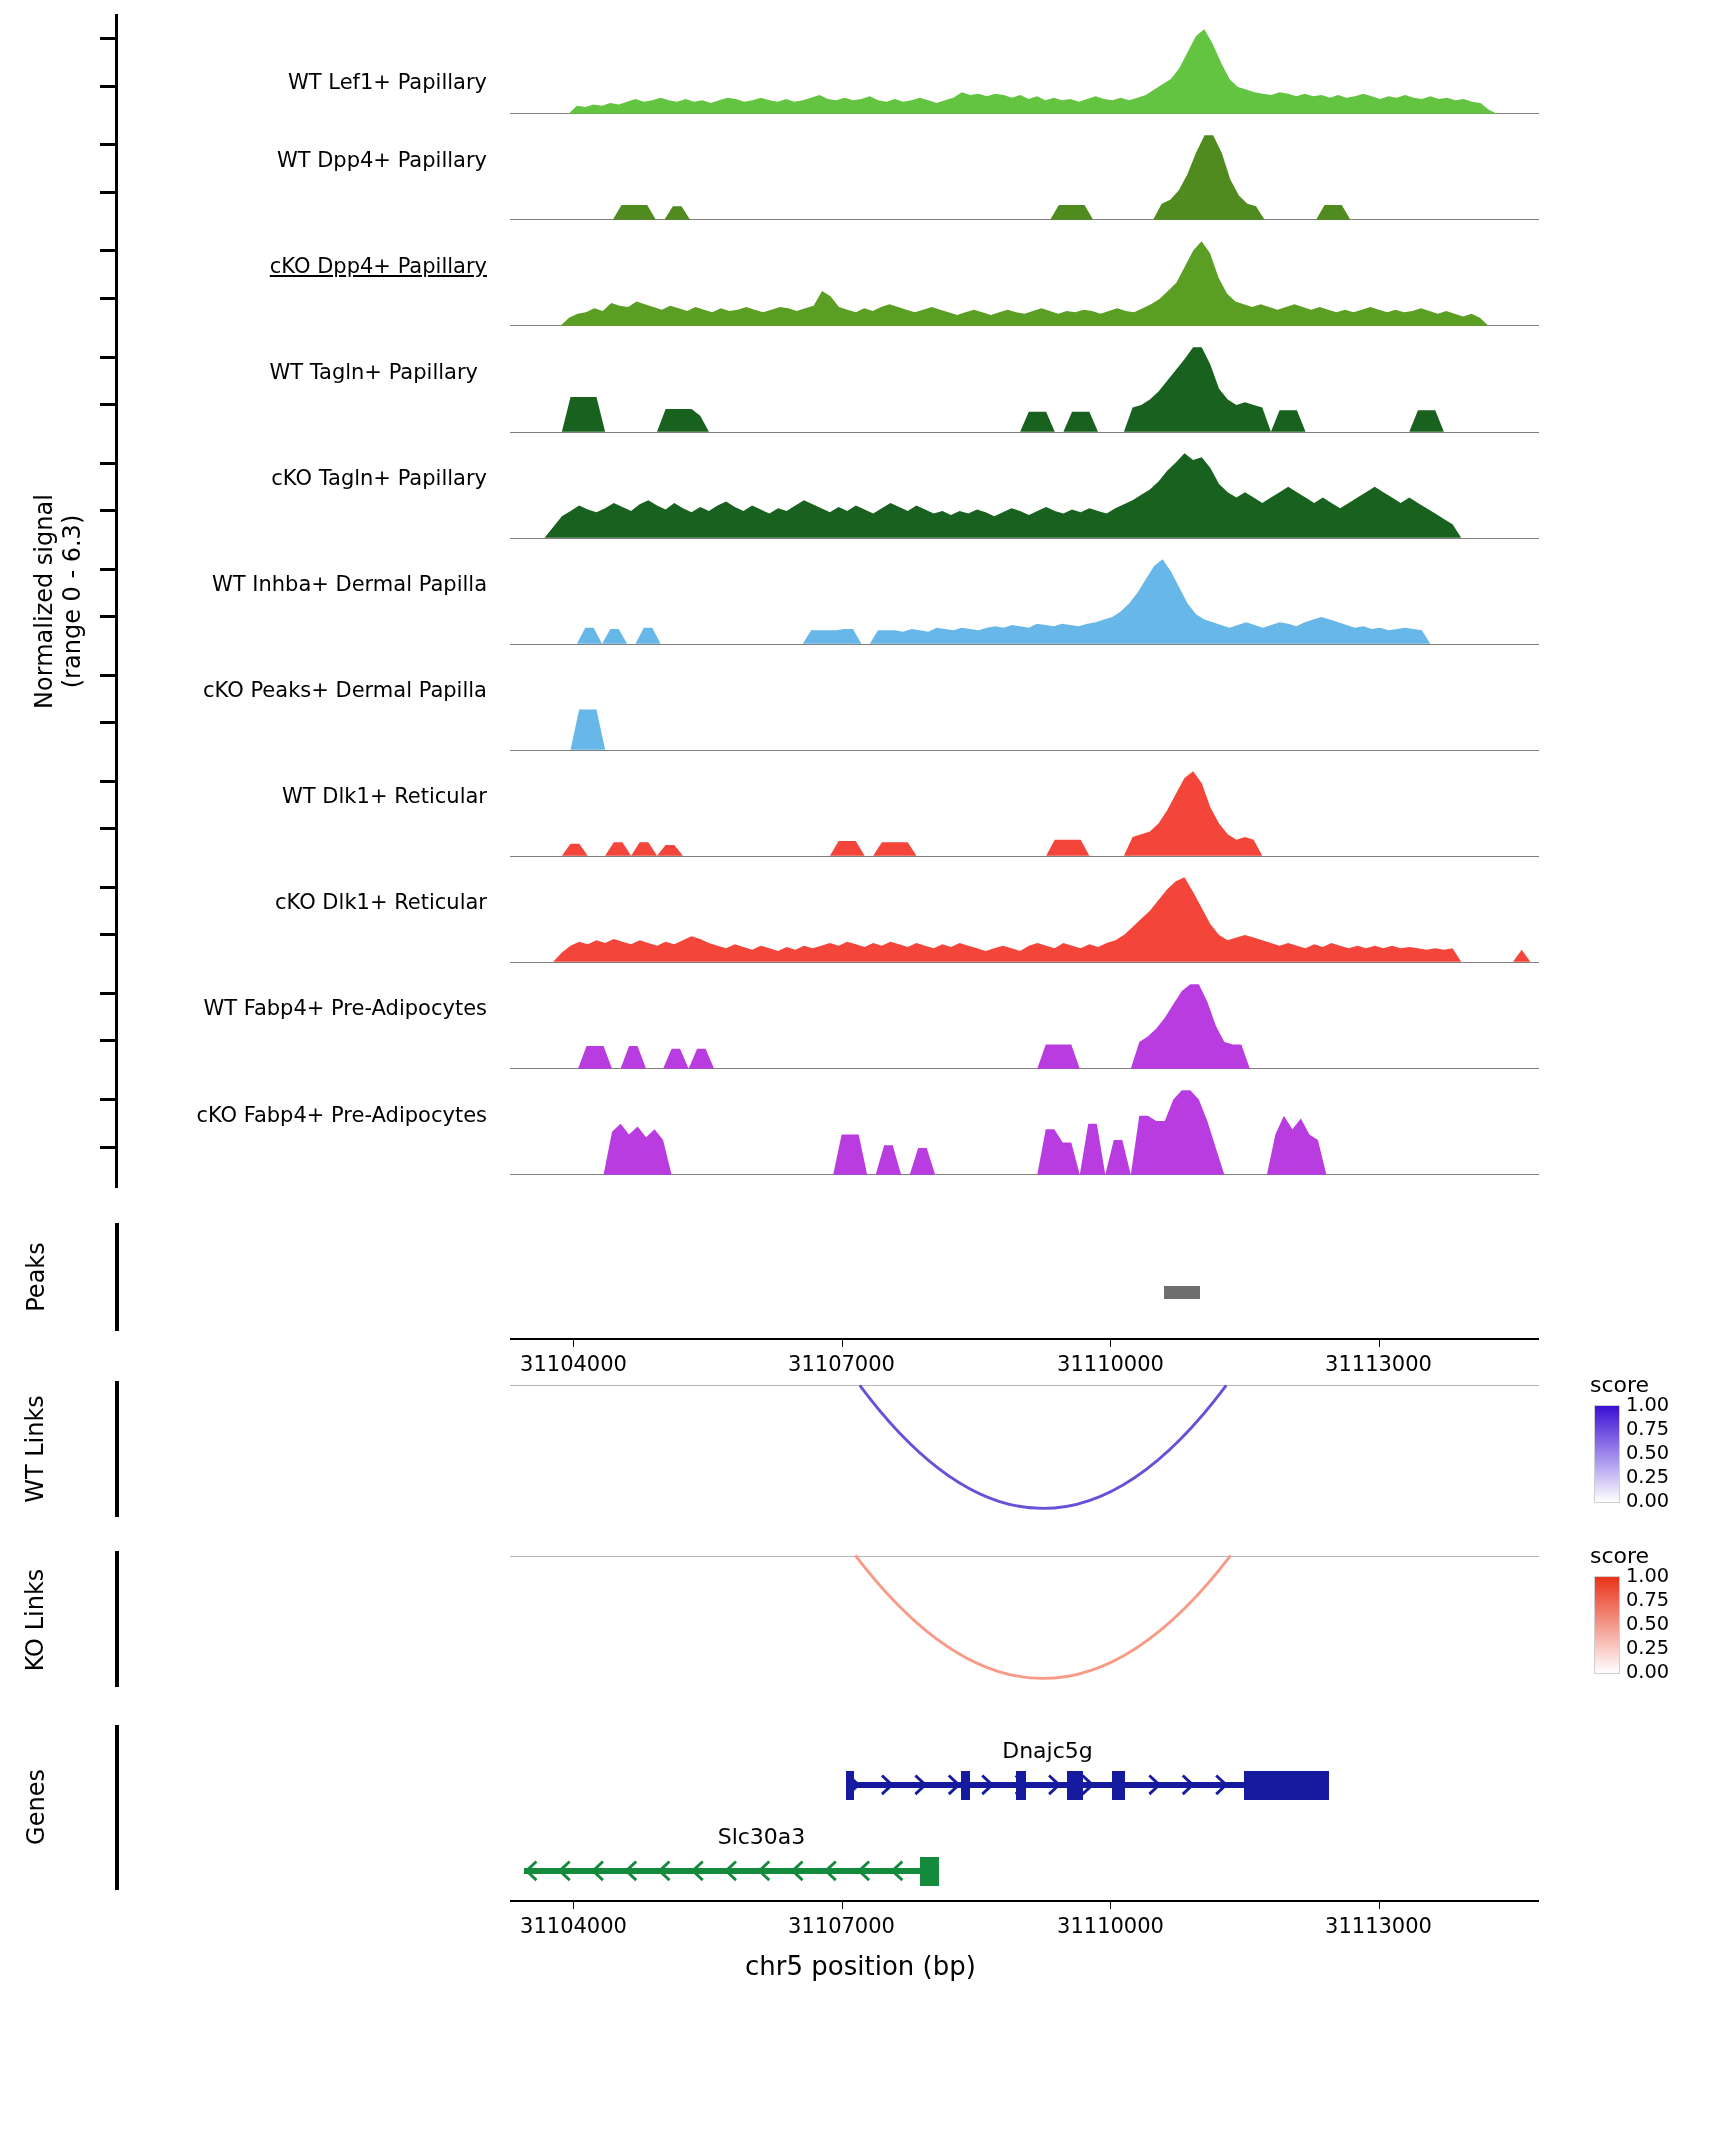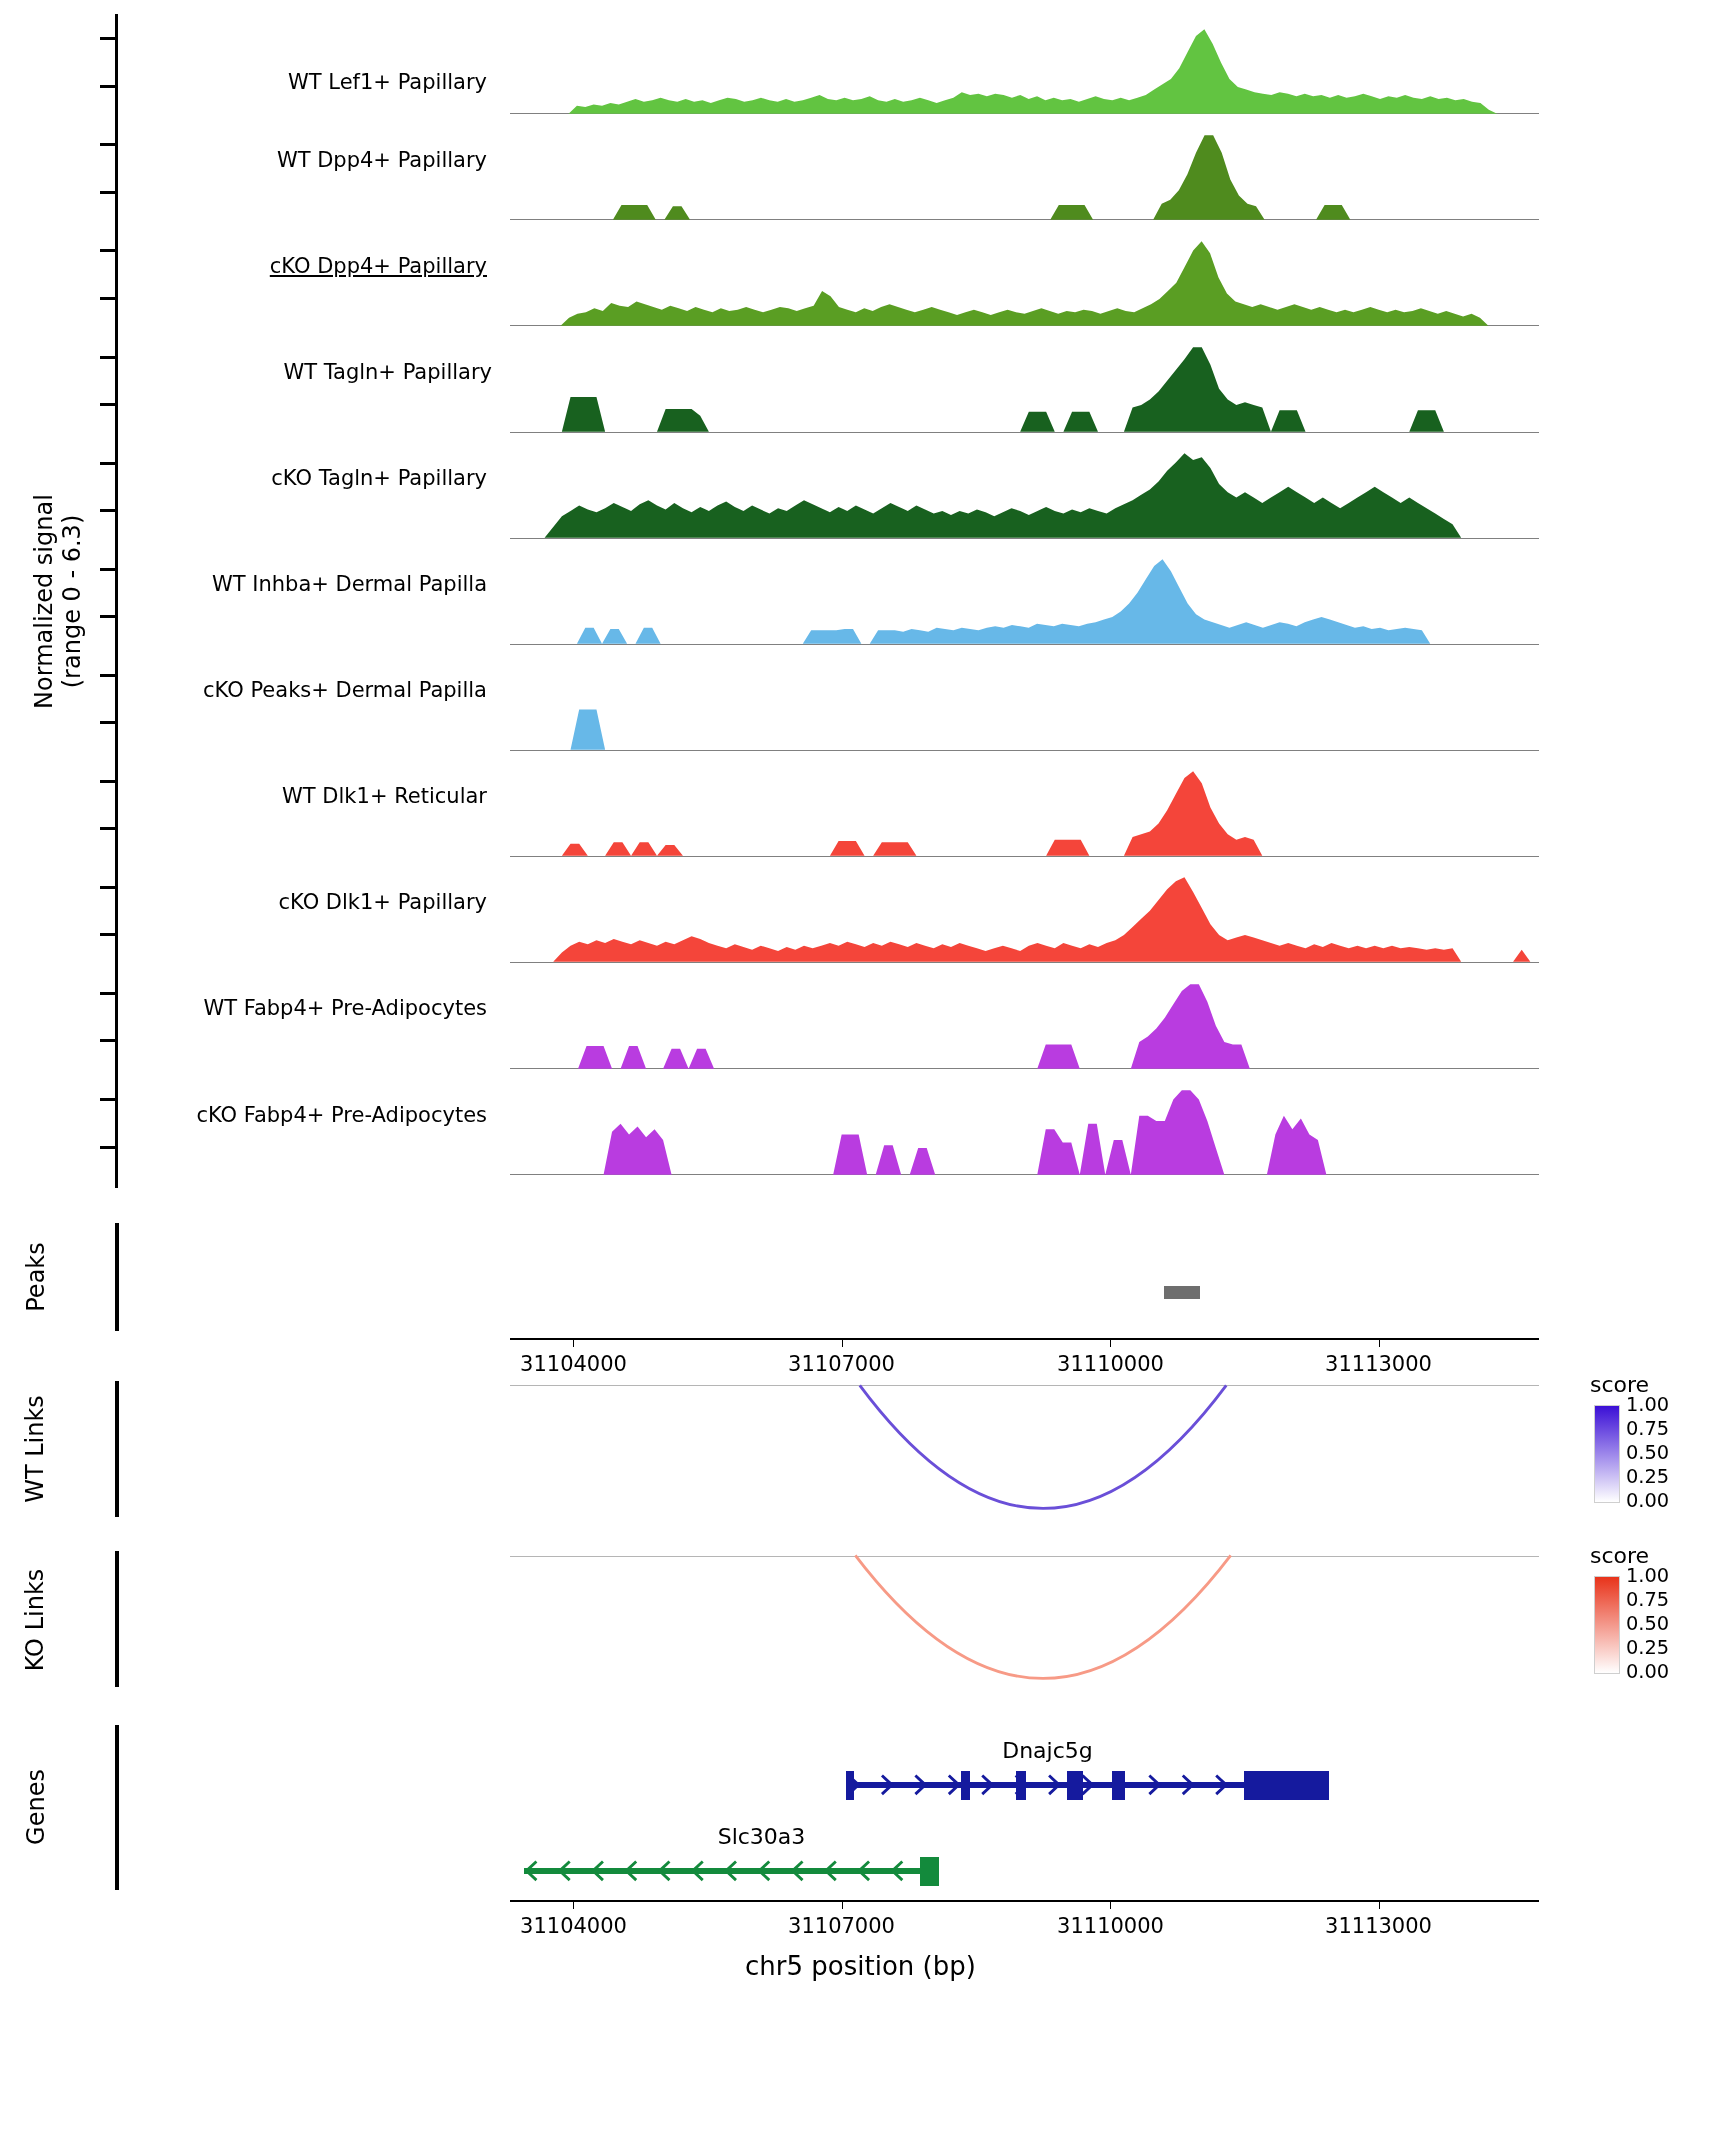--- a/index.html
+++ b/index.html
@@ -72,21 +72,21 @@
       <div class="track-name" style="left:129px;width:358px;top:148px;">WT Dpp4+ Papillary</div>
       <div class="baseline" style="left:510px;top:219px;width:1029px;"></div>
       <svg style="position:absolute;left:510px;top:135px;" width="1029" height="85" viewBox="0 0 1436 118">
       <path d="M 0 118 L 0.00 118.00 L 11.97 118.00 L 23.93 118.00 L 35.90 118.00 L 47.87 118.00 L 59.83 118.00 L 71.80 118.00 L 83.77 118.00 L 95.73 118.00 L 107.70 118.00 L 119.67 118.00 L 131.63 118.00 L 143.60 118.00 L 155.57 97.40 L 167.53 97.40 L 179.50 97.40 L 191.47 97.40 L 203.43 118.00 L 215.40 118.00 L 227.37 99.27 L 239.33 99.27 L 251.30 118.00 L 263.27 118.00 L 275.23 118.00 L 287.20 118.00 L 299.17 118.00 L 311.13 118.00 L 323.10 118.00 L 335.07 118.00 L 347.03 118.00 L 359.00 118.00 L 370.97 118.00 L 382.93 118.00 L 394.90 118.00 L 406.87 118.00 L 418.83 118.00 L 430.80 118.00 L 442.77 118.00 L 454.73 118.00 L 466.70 118.00 L 478.67 118.00 L 490.63 118.00 L 502.60 118.00 L 514.57 118.00 L 526.53 118.00 L 538.50 118.00 L 550.47 118.00 L 562.43 118.00 L 574.40 118.00 L 586.37 118.00 L 598.33 118.00 L 610.30 118.00 L 622.27 118.00 L 634.23 118.00 L 646.20 118.00 L 658.17 118.00 L 670.13 118.00 L 682.10 118.00 L 694.07 118.00 L 706.03 118.00 L 718.00 118.00 L 729.97 118.00 L 741.93 118.00 L 753.90 118.00 L 765.87 97.40 L 777.83 97.40 L 789.80 97.40 L 801.77 97.40 L 813.73 118.00 L 825.70 118.00 L 837.67 118.00 L 849.63 118.00 L 861.60 118.00 L 873.57 118.00 L 885.53 118.00 L 897.50 118.00 L 909.47 95.52 L 921.43 89.90 L 933.40 76.79 L 945.37 54.32 L 957.33 24.35 L 969.30 0.00 L 981.27 0.00 L 993.23 24.35 L 1005.20 61.81 L 1017.17 84.29 L 1029.13 95.52 L 1041.10 99.27 L 1053.07 118.00 L 1065.03 118.00 L 1077.00 118.00 L 1088.97 118.00 L 1100.93 118.00 L 1112.90 118.00 L 1124.87 118.00 L 1136.83 97.40 L 1148.80 97.40 L 1160.77 97.40 L 1172.73 118.00 L 1184.70 118.00 L 1196.67 118.00 L 1208.63 118.00 L 1220.60 118.00 L 1232.57 118.00 L 1244.53 118.00 L 1256.50 118.00 L 1268.47 118.00 L 1280.43 118.00 L 1292.40 118.00 L 1304.37 118.00 L 1316.33 118.00 L 1328.30 118.00 L 1340.27 118.00 L 1352.23 118.00 L 1364.20 118.00 L 1376.17 118.00 L 1388.13 118.00 L 1400.10 118.00 L 1412.07 118.00 L 1424.03 118.00 L 1436.00 118.00 L 1436 118 Z" fill="#4f8b1e"></path>
     </svg>
       <div class="track-name" style="left:129px;width:358px;top:254px;text-decoration:underline;">cKO Dpp4+ Papillary</div>
       <div class="baseline" style="left:510px;top:325px;width:1029px;"></div>
       <svg style="position:absolute;left:510px;top:241px;" width="1029" height="85" viewBox="0 0 1436 118">
       <path d="M 0 118 L 0.00 118.00 L 11.77 118.00 L 23.54 118.00 L 35.31 118.00 L 47.08 118.00 L 58.85 118.00 L 70.62 118.00 L 82.39 106.76 L 94.16 101.14 L 105.93 99.27 L 117.70 93.65 L 129.48 97.40 L 141.25 86.16 L 153.02 89.90 L 164.79 91.78 L 176.56 84.29 L 188.33 88.03 L 200.10 91.78 L 211.87 95.52 L 223.64 89.90 L 235.41 93.65 L 247.18 97.40 L 258.95 91.78 L 270.72 95.52 L 282.49 99.27 L 294.26 93.65 L 306.03 97.40 L 317.80 95.52 L 329.57 91.78 L 341.34 95.52 L 353.11 99.27 L 364.89 95.52 L 376.66 91.78 L 388.43 93.65 L 400.20 97.40 L 411.97 93.65 L 423.74 89.90 L 435.51 69.30 L 447.28 76.79 L 459.05 91.78 L 470.82 95.52 L 482.59 99.27 L 494.36 93.65 L 506.13 97.40 L 517.90 91.78 L 529.67 88.03 L 541.44 91.78 L 553.21 95.52 L 564.98 99.27 L 576.75 95.52 L 588.52 91.78 L 600.30 95.52 L 612.07 99.27 L 623.84 103.02 L 635.61 99.27 L 647.38 95.52 L 659.15 99.27 L 670.92 103.02 L 682.69 99.27 L 694.46 95.52 L 706.23 99.27 L 718.00 101.14 L 729.77 97.40 L 741.54 93.65 L 753.31 97.40 L 765.08 101.14 L 776.85 97.40 L 788.62 99.27 L 800.39 95.52 L 812.16 97.40 L 823.93 101.14 L 835.70 97.40 L 847.48 93.65 L 859.25 97.40 L 871.02 99.27 L 882.79 93.65 L 894.56 88.03 L 906.33 80.54 L 918.10 69.30 L 929.87 58.06 L 941.64 35.59 L 953.41 13.11 L 965.18 0.00 L 976.95 16.86 L 988.72 50.57 L 1000.49 73.05 L 1012.26 84.29 L 1024.03 88.03 L 1035.80 91.78 L 1047.57 88.03 L 1059.34 91.78 L 1071.11 95.52 L 1082.89 91.78 L 1094.66 88.03 L 1106.43 91.78 L 1118.20 95.52 L 1129.97 91.78 L 1141.74 95.52 L 1153.51 99.27 L 1165.28 95.52 L 1177.05 99.27 L 1188.82 95.52 L 1200.59 91.78 L 1212.36 95.52 L 1224.13 99.27 L 1235.90 95.52 L 1247.67 99.27 L 1259.44 97.40 L 1271.21 93.65 L 1282.98 97.40 L 1294.75 101.14 L 1306.52 97.40 L 1318.30 101.14 L 1330.07 104.89 L 1341.84 101.14 L 1353.61 106.76 L 1365.38 118.00 L 1377.15 118.00 L 1388.92 118.00 L 1400.69 118.00 L 1412.46 118.00 L 1424.23 118.00 L 1436.00 118.00 L 1436 118 Z" fill="#5a9e23"></path>
     </svg>
-      <div class="track-name" style="left:134px;width:358px;top:360px;">WT Tagln+ Papillary</div>
+      <div class="track-name" style="left:120px;width:358px;top:360px;">WT Tagln+ Papillary</div>
       <div class="baseline" style="left:510px;top:432px;width:1029px;"></div>
       <svg style="position:absolute;left:510px;top:347px;" width="1029" height="85" viewBox="0 0 1436 118">
       <path d="M 0 118 L 0.00 118.00 L 12.07 118.00 L 24.13 118.00 L 36.20 118.00 L 48.27 118.00 L 60.34 118.00 L 72.40 118.00 L 84.47 69.30 L 96.54 69.30 L 108.61 69.30 L 120.67 69.30 L 132.74 118.00 L 144.81 118.00 L 156.87 118.00 L 168.94 118.00 L 181.01 118.00 L 193.08 118.00 L 205.14 118.00 L 217.21 86.16 L 229.28 86.16 L 241.34 86.16 L 253.41 86.16 L 265.48 95.52 L 277.55 118.00 L 289.61 118.00 L 301.68 118.00 L 313.75 118.00 L 325.82 118.00 L 337.88 118.00 L 349.95 118.00 L 362.02 118.00 L 374.08 118.00 L 386.15 118.00 L 398.22 118.00 L 410.29 118.00 L 422.35 118.00 L 434.42 118.00 L 446.49 118.00 L 458.55 118.00 L 470.62 118.00 L 482.69 118.00 L 494.76 118.00 L 506.82 118.00 L 518.89 118.00 L 530.96 118.00 L 543.03 118.00 L 555.09 118.00 L 567.16 118.00 L 579.23 118.00 L 591.29 118.00 L 603.36 118.00 L 615.43 118.00 L 627.50 118.00 L 639.56 118.00 L 651.63 118.00 L 663.70 118.00 L 675.76 118.00 L 687.83 118.00 L 699.90 118.00 L 711.97 118.00 L 724.03 89.90 L 736.10 89.90 L 748.17 89.90 L 760.24 118.00 L 772.30 118.00 L 784.37 89.90 L 796.44 89.90 L 808.50 89.90 L 820.57 118.00 L 832.64 118.00 L 844.71 118.00 L 856.77 118.00 L 868.84 84.29 L 880.91 80.54 L 892.97 73.05 L 905.04 61.81 L 917.11 46.83 L 929.18 31.84 L 941.24 16.86 L 953.31 0.00 L 965.38 0.00 L 977.45 24.35 L 989.51 58.06 L 1001.58 73.05 L 1013.65 80.54 L 1025.71 76.79 L 1037.78 80.54 L 1049.85 84.29 L 1061.92 118.00 L 1073.98 88.03 L 1086.05 88.03 L 1098.12 88.03 L 1110.18 118.00 L 1122.25 118.00 L 1134.32 118.00 L 1146.39 118.00 L 1158.45 118.00 L 1170.52 118.00 L 1182.59 118.00 L 1194.66 118.00 L 1206.72 118.00 L 1218.79 118.00 L 1230.86 118.00 L 1242.92 118.00 L 1254.99 118.00 L 1267.06 88.03 L 1279.13 88.03 L 1291.19 88.03 L 1303.26 118.00 L 1315.33 118.00 L 1327.39 118.00 L 1339.46 118.00 L 1351.53 118.00 L 1363.60 118.00 L 1375.66 118.00 L 1387.73 118.00 L 1399.80 118.00 L 1411.87 118.00 L 1423.93 118.00 L 1436.00 118.00 L 1436 118 Z" fill="#18611f"></path>
     </svg>
       <div class="track-name" style="left:129px;width:358px;top:466px;">cKO Tagln+ Papillary</div>
       <div class="baseline" style="left:510px;top:538px;width:1029px;"></div>
       <svg style="position:absolute;left:510px;top:453px;" width="1029" height="85" viewBox="0 0 1436 118">
       <path d="M 0 118 L 0.00 118.00 L 12.07 118.00 L 24.13 118.00 L 36.20 118.00 L 48.27 118.00 L 60.34 103.02 L 72.40 88.03 L 84.47 80.54 L 96.54 73.05 L 108.61 78.67 L 120.67 82.41 L 132.74 76.79 L 144.81 69.30 L 156.87 74.92 L 168.94 80.54 L 181.01 71.17 L 193.08 65.56 L 205.14 73.05 L 217.21 78.67 L 229.28 69.30 L 241.34 76.79 L 253.41 82.41 L 265.48 74.92 L 277.55 80.54 L 289.61 73.05 L 301.68 67.43 L 313.75 74.92 L 325.82 80.54 L 337.88 73.05 L 349.95 78.67 L 362.02 84.29 L 374.08 76.79 L 386.15 80.54 L 398.22 73.05 L 410.29 65.56 L 422.35 71.17 L 434.42 76.79 L 446.49 82.41 L 458.55 74.92 L 470.62 80.54 L 482.69 73.05 L 494.76 78.67 L 506.82 84.29 L 518.89 76.79 L 530.96 69.30 L 543.03 74.92 L 555.09 80.54 L 567.16 73.05 L 579.23 78.67 L 591.29 84.29 L 603.36 80.54 L 615.43 86.16 L 627.50 80.54 L 639.56 84.29 L 651.63 78.67 L 663.70 82.41 L 675.76 88.03 L 687.83 82.41 L 699.90 76.79 L 711.97 80.54 L 724.03 86.16 L 736.10 80.54 L 748.17 74.92 L 760.24 80.54 L 772.30 84.29 L 784.37 78.67 L 796.44 82.41 L 808.50 76.79 L 820.57 80.54 L 832.64 84.29 L 844.71 76.79 L 856.77 71.17 L 868.84 65.56 L 880.91 58.06 L 892.97 50.57 L 905.04 39.33 L 917.11 24.35 L 929.18 13.11 L 941.24 0.00 L 953.31 9.37 L 965.38 5.62 L 977.45 20.60 L 989.51 43.08 L 1001.58 54.32 L 1013.65 61.81 L 1025.71 54.32 L 1037.78 61.81 L 1049.85 69.30 L 1061.92 61.81 L 1073.98 54.32 L 1086.05 46.83 L 1098.12 54.32 L 1110.18 61.81 L 1122.25 69.30 L 1134.32 61.81 L 1146.39 69.30 L 1158.45 76.79 L 1170.52 69.30 L 1182.59 61.81 L 1194.66 54.32 L 1206.72 46.83 L 1218.79 54.32 L 1230.86 61.81 L 1242.92 69.30 L 1254.99 61.81 L 1267.06 69.30 L 1279.13 76.79 L 1291.19 84.29 L 1303.26 91.78 L 1315.33 99.27 L 1327.39 118.00 L 1339.46 118.00 L 1351.53 118.00 L 1363.60 118.00 L 1375.66 118.00 L 1387.73 118.00 L 1399.80 118.00 L 1411.87 118.00 L 1423.93 118.00 L 1436.00 118.00 L 1436 118 Z" fill="#18611f"></path>
     </svg>
       <div class="track-name" style="left:129px;width:358px;top:572px;">WT Inhba+ Dermal Papilla</div>
@@ -97,21 +97,21 @@
       <div class="track-name" style="left:129px;width:358px;top:678px;">cKO Peaks+ Dermal Papilla</div>
       <div class="baseline" style="left:510px;top:750px;width:1029px;"></div>
       <svg style="position:absolute;left:510px;top:665px;" width="1029" height="85" viewBox="0 0 1436 118">
       <path d="M 0 118 L 0.00 118.00 L 12.07 118.00 L 24.13 118.00 L 36.20 118.00 L 48.27 118.00 L 60.34 118.00 L 72.40 118.00 L 84.47 118.00 L 96.54 61.81 L 108.61 61.81 L 120.67 61.81 L 132.74 118.00 L 144.81 118.00 L 156.87 118.00 L 168.94 118.00 L 181.01 118.00 L 193.08 118.00 L 205.14 118.00 L 217.21 118.00 L 229.28 118.00 L 241.34 118.00 L 253.41 118.00 L 265.48 118.00 L 277.55 118.00 L 289.61 118.00 L 301.68 118.00 L 313.75 118.00 L 325.82 118.00 L 337.88 118.00 L 349.95 118.00 L 362.02 118.00 L 374.08 118.00 L 386.15 118.00 L 398.22 118.00 L 410.29 118.00 L 422.35 118.00 L 434.42 118.00 L 446.49 118.00 L 458.55 118.00 L 470.62 118.00 L 482.69 118.00 L 494.76 118.00 L 506.82 118.00 L 518.89 118.00 L 530.96 118.00 L 543.03 118.00 L 555.09 118.00 L 567.16 118.00 L 579.23 118.00 L 591.29 118.00 L 603.36 118.00 L 615.43 118.00 L 627.50 118.00 L 639.56 118.00 L 651.63 118.00 L 663.70 118.00 L 675.76 118.00 L 687.83 118.00 L 699.90 118.00 L 711.97 118.00 L 724.03 118.00 L 736.10 118.00 L 748.17 118.00 L 760.24 118.00 L 772.30 118.00 L 784.37 118.00 L 796.44 118.00 L 808.50 118.00 L 820.57 118.00 L 832.64 118.00 L 844.71 118.00 L 856.77 118.00 L 868.84 118.00 L 880.91 118.00 L 892.97 118.00 L 905.04 118.00 L 917.11 118.00 L 929.18 118.00 L 941.24 118.00 L 953.31 118.00 L 965.38 118.00 L 977.45 118.00 L 989.51 118.00 L 1001.58 118.00 L 1013.65 118.00 L 1025.71 118.00 L 1037.78 118.00 L 1049.85 118.00 L 1061.92 118.00 L 1073.98 118.00 L 1086.05 118.00 L 1098.12 118.00 L 1110.18 118.00 L 1122.25 118.00 L 1134.32 118.00 L 1146.39 118.00 L 1158.45 118.00 L 1170.52 118.00 L 1182.59 118.00 L 1194.66 118.00 L 1206.72 118.00 L 1218.79 118.00 L 1230.86 118.00 L 1242.92 118.00 L 1254.99 118.00 L 1267.06 118.00 L 1279.13 118.00 L 1291.19 118.00 L 1303.26 118.00 L 1315.33 118.00 L 1327.39 118.00 L 1339.46 118.00 L 1351.53 118.00 L 1363.60 118.00 L 1375.66 118.00 L 1387.73 118.00 L 1399.80 118.00 L 1411.87 118.00 L 1423.93 118.00 L 1436.00 118.00 L 1436 118 Z" fill="#67b8e8"></path>
     </svg>
       <div class="track-name" style="left:129px;width:358px;top:784px;">WT Dlk1+ Reticular</div>
       <div class="baseline" style="left:510px;top:856px;width:1029px;"></div>
       <svg style="position:absolute;left:510px;top:771px;" width="1029" height="85" viewBox="0 0 1436 118">
       <path d="M 0 118 L 0.00 118.00 L 12.07 118.00 L 24.13 118.00 L 36.20 118.00 L 48.27 118.00 L 60.34 118.00 L 72.40 118.00 L 84.47 101.14 L 96.54 101.14 L 108.61 118.00 L 120.67 118.00 L 132.74 118.00 L 144.81 99.27 L 156.87 99.27 L 168.94 118.00 L 181.01 99.27 L 193.08 99.27 L 205.14 118.00 L 217.21 103.02 L 229.28 103.02 L 241.34 118.00 L 253.41 118.00 L 265.48 118.00 L 277.55 118.00 L 289.61 118.00 L 301.68 118.00 L 313.75 118.00 L 325.82 118.00 L 337.88 118.00 L 349.95 118.00 L 362.02 118.00 L 374.08 118.00 L 386.15 118.00 L 398.22 118.00 L 410.29 118.00 L 422.35 118.00 L 434.42 118.00 L 446.49 118.00 L 458.55 97.40 L 470.62 97.40 L 482.69 97.40 L 494.76 118.00 L 506.82 118.00 L 518.89 99.27 L 530.96 99.27 L 543.03 99.27 L 555.09 99.27 L 567.16 118.00 L 579.23 118.00 L 591.29 118.00 L 603.36 118.00 L 615.43 118.00 L 627.50 118.00 L 639.56 118.00 L 651.63 118.00 L 663.70 118.00 L 675.76 118.00 L 687.83 118.00 L 699.90 118.00 L 711.97 118.00 L 724.03 118.00 L 736.10 118.00 L 748.17 118.00 L 760.24 95.52 L 772.30 95.52 L 784.37 95.52 L 796.44 95.52 L 808.50 118.00 L 820.57 118.00 L 832.64 118.00 L 844.71 118.00 L 856.77 118.00 L 868.84 91.78 L 880.91 88.03 L 892.97 84.29 L 905.04 73.05 L 917.11 54.32 L 929.18 31.84 L 941.24 9.37 L 953.31 0.00 L 965.38 16.86 L 977.45 50.57 L 989.51 73.05 L 1001.58 88.03 L 1013.65 95.52 L 1025.71 91.78 L 1037.78 95.52 L 1049.85 118.00 L 1061.92 118.00 L 1073.98 118.00 L 1086.05 118.00 L 1098.12 118.00 L 1110.18 118.00 L 1122.25 118.00 L 1134.32 118.00 L 1146.39 118.00 L 1158.45 118.00 L 1170.52 118.00 L 1182.59 118.00 L 1194.66 118.00 L 1206.72 118.00 L 1218.79 118.00 L 1230.86 118.00 L 1242.92 118.00 L 1254.99 118.00 L 1267.06 118.00 L 1279.13 118.00 L 1291.19 118.00 L 1303.26 118.00 L 1315.33 118.00 L 1327.39 118.00 L 1339.46 118.00 L 1351.53 118.00 L 1363.60 118.00 L 1375.66 118.00 L 1387.73 118.00 L 1399.80 118.00 L 1411.87 118.00 L 1423.93 118.00 L 1436.00 118.00 L 1436 118 Z" fill="#f4453a"></path>
     </svg>
-      <div class="track-name" style="left:129px;width:358px;top:890px;">cKO Dlk1+ Papillary</div>
+      <div class="track-name" style="left:129px;width:358px;top:890px;">cKO Dlk1+ Reticular</div>
       <div class="baseline" style="left:510px;top:962px;width:1029px;"></div>
       <svg style="position:absolute;left:510px;top:877px;" width="1029" height="85" viewBox="0 0 1436 118">
       <path d="M 0 118 L 0.00 118.00 L 12.07 118.00 L 24.13 118.00 L 36.20 118.00 L 48.27 118.00 L 60.34 118.00 L 72.40 104.89 L 84.47 95.52 L 96.54 89.90 L 108.61 93.65 L 120.67 88.03 L 132.74 91.78 L 144.81 86.16 L 156.87 89.90 L 168.94 93.65 L 181.01 88.03 L 193.08 91.78 L 205.14 95.52 L 217.21 89.90 L 229.28 93.65 L 241.34 88.03 L 253.41 82.41 L 265.48 86.16 L 277.55 91.78 L 289.61 95.52 L 301.68 99.27 L 313.75 93.65 L 325.82 97.40 L 337.88 101.14 L 349.95 95.52 L 362.02 99.27 L 374.08 103.02 L 386.15 97.40 L 398.22 101.14 L 410.29 95.52 L 422.35 99.27 L 434.42 95.52 L 446.49 91.78 L 458.55 95.52 L 470.62 89.90 L 482.69 93.65 L 494.76 97.40 L 506.82 91.78 L 518.89 95.52 L 530.96 89.90 L 543.03 93.65 L 555.09 97.40 L 567.16 91.78 L 579.23 95.52 L 591.29 99.27 L 603.36 93.65 L 615.43 97.40 L 627.50 91.78 L 639.56 95.52 L 651.63 99.27 L 663.70 103.02 L 675.76 99.27 L 687.83 95.52 L 699.90 99.27 L 711.97 103.02 L 724.03 95.52 L 736.10 91.78 L 748.17 95.52 L 760.24 99.27 L 772.30 91.78 L 784.37 95.52 L 796.44 99.27 L 808.50 93.65 L 820.57 97.40 L 832.64 91.78 L 844.71 88.03 L 856.77 80.54 L 868.84 69.30 L 880.91 58.06 L 892.97 46.83 L 905.04 31.84 L 917.11 16.86 L 929.18 5.62 L 941.24 0.00 L 953.31 20.60 L 965.38 43.08 L 977.45 65.56 L 989.51 80.54 L 1001.58 88.03 L 1013.65 84.29 L 1025.71 80.54 L 1037.78 84.29 L 1049.85 88.03 L 1061.92 91.78 L 1073.98 95.52 L 1086.05 91.78 L 1098.12 95.52 L 1110.18 99.27 L 1122.25 93.65 L 1134.32 97.40 L 1146.39 91.78 L 1158.45 95.52 L 1170.52 99.27 L 1182.59 95.52 L 1194.66 99.27 L 1206.72 95.52 L 1218.79 99.27 L 1230.86 95.52 L 1242.92 99.27 L 1254.99 97.40 L 1267.06 99.27 L 1279.13 101.14 L 1291.19 99.27 L 1303.26 101.14 L 1315.33 99.27 L 1327.39 118.00 L 1339.46 118.00 L 1351.53 118.00 L 1363.60 118.00 L 1375.66 118.00 L 1387.73 118.00 L 1399.80 118.00 L 1411.87 101.14 L 1423.93 118.00 L 1436.00 118.00 L 1436 118 Z" fill="#f4453a"></path>
     </svg>
       <div class="track-name" style="left:129px;width:358px;top:996px;">WT Fabp4+ Pre-Adipocytes</div>
       <div class="baseline" style="left:510px;top:1068px;width:1029px;"></div>
       <svg style="position:absolute;left:510px;top:984px;" width="1029" height="85" viewBox="0 0 1436 118">
       <path d="M 0 118 L 0.00 118.00 L 11.87 118.00 L 23.74 118.00 L 35.60 118.00 L 47.47 118.00 L 59.34 118.00 L 71.21 118.00 L 83.07 118.00 L 94.94 118.00 L 106.81 86.16 L 118.68 86.16 L 130.55 86.16 L 142.41 118.00 L 154.28 118.00 L 166.15 86.16 L 178.02 86.16 L 189.88 118.00 L 201.75 118.00 L 213.62 118.00 L 225.49 89.90 L 237.36 89.90 L 249.22 118.00 L 261.09 89.90 L 272.96 89.90 L 284.83 118.00 L 296.69 118.00 L 308.56 118.00 L 320.43 118.00 L 332.30 118.00 L 344.17 118.00 L 356.03 118.00 L 367.90 118.00 L 379.77 118.00 L 391.64 118.00 L 403.50 118.00 L 415.37 118.00 L 427.24 118.00 L 439.11 118.00 L 450.98 118.00 L 462.84 118.00 L 474.71 118.00 L 486.58 118.00 L 498.45 118.00 L 510.31 118.00 L 522.18 118.00 L 534.05 118.00 L 545.92 118.00 L 557.79 118.00 L 569.65 118.00 L 581.52 118.00 L 593.39 118.00 L 605.26 118.00 L 617.12 118.00 L 628.99 118.00 L 640.86 118.00 L 652.73 118.00 L 664.60 118.00 L 676.46 118.00 L 688.33 118.00 L 700.20 118.00 L 712.07 118.00 L 723.93 118.00 L 735.80 118.00 L 747.67 84.29 L 759.54 84.29 L 771.40 84.29 L 783.27 84.29 L 795.14 118.00 L 807.01 118.00 L 818.88 118.00 L 830.74 118.00 L 842.61 118.00 L 854.48 118.00 L 866.35 118.00 L 878.21 80.54 L 890.08 73.05 L 901.95 61.81 L 913.82 46.83 L 925.69 28.10 L 937.55 9.37 L 949.42 0.00 L 961.29 0.00 L 973.16 24.35 L 985.02 58.06 L 996.89 80.54 L 1008.76 84.29 L 1020.63 84.29 L 1032.50 118.00 L 1044.36 118.00 L 1056.23 118.00 L 1068.10 118.00 L 1079.97 118.00 L 1091.83 118.00 L 1103.70 118.00 L 1115.57 118.00 L 1127.44 118.00 L 1139.31 118.00 L 1151.17 118.00 L 1163.04 118.00 L 1174.91 118.00 L 1186.78 118.00 L 1198.64 118.00 L 1210.51 118.00 L 1222.38 118.00 L 1234.25 118.00 L 1246.12 118.00 L 1257.98 118.00 L 1269.85 118.00 L 1281.72 118.00 L 1293.59 118.00 L 1305.45 118.00 L 1317.32 118.00 L 1329.19 118.00 L 1341.06 118.00 L 1352.93 118.00 L 1364.79 118.00 L 1376.66 118.00 L 1388.53 118.00 L 1400.40 118.00 L 1412.26 118.00 L 1424.13 118.00 L 1436.00 118.00 L 1436 118 Z" fill="#b93ce0"></path>
     </svg>
       <div class="track-name" style="left:129px;width:358px;top:1103px;">cKO Fabp4+ Pre-Adipocytes</div>

